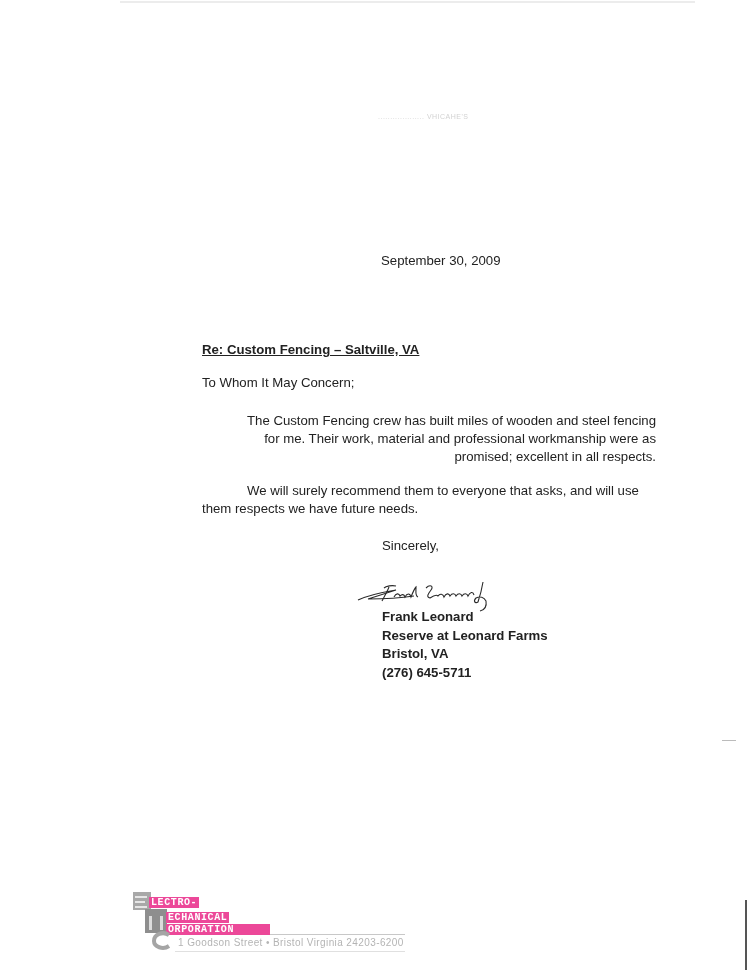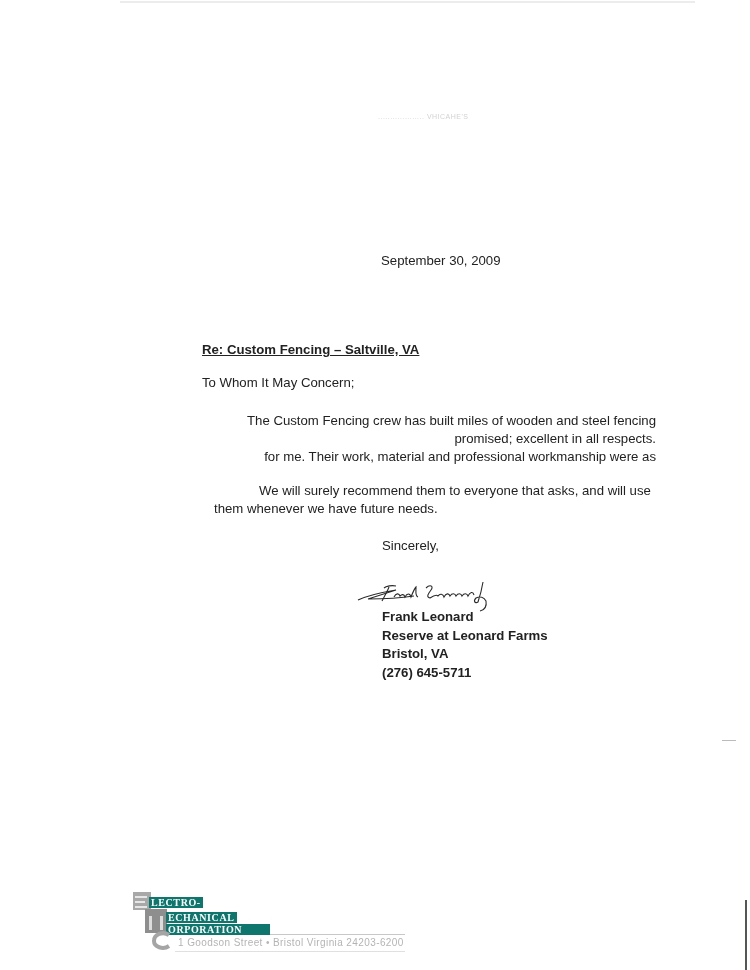--- a/index.html
+++ b/index.html
@@ -12,55 +12,55 @@
     .faint-header { position: absolute; left: 378px; top: 113px; font-size: 7px; color: #d2d2d2; letter-spacing: 0.5px; }
     .right-edge { position: absolute; left: 745px; top: 900px; width: 2px; height: 70px; background: #555; }
     .right-tick { position: absolute; left: 722px; top: 740px; width: 14px; height: 1px; background: #bbb; }
 
     .text { position: absolute; font-size: 13.2px; line-height: 18px; white-space: nowrap; color: #222; }
     .date { left: 381px; top: 252px; }
     .subject { left: 202px; top: 341px; font-weight: bold; text-decoration: underline; }
     .salutation { left: 202px; top: 374px; }
     .para { position: absolute; left: 202px; font-size: 13.2px; line-height: 18px; color: #222; white-space: nowrap; }
     .para1 { top: 412px; text-align: right; }
-    .para2 { top: 482px; margin-left: 12px; }
+    .para2 { top: 482px; }
     .indent { padding-left: 45px; }
     .closing { left: 382px; top: 537px; text-align: center; }
     .sig-block { position: absolute; left: 382px; top: 608px; font-size: 13.2px; line-height: 18.5px; color: #222; font-weight: bold; }
     .sig-svg { position: absolute; left: 356px; top: 580px; }
 
     .logo { position: absolute; left: 133px; top: 892px; width: 140px; height: 62px; }
     .logo-block { position: absolute; background: #9a9a9a; }
-    .logo-text { position: absolute; font-family: Liberation Serif, serif; font-weight: bold; color: #fff; font-size: 10px; letter-spacing: 0.6px; background: #0f766e; padding: 0 2px; line-height: 11px; }
+    .logo-text { position: absolute; font-family: Liberation Mono, monospace; font-weight: bold; color: #fff; font-size: 10px; letter-spacing: 0.6px; background: #ec4899; padding: 0 2px; line-height: 11px; }
     .footer-rule { position: absolute; left: 270px; top: 934px; width: 135px; height: 1px; background: #c8c8c8; }
     .footer-rule2 { position: absolute; left: 175px; top: 951px; width: 230px; height: 1px; background: #e0e0e0; }
     .footer-address { position: absolute; left: 178px; top: 937px; font-size: 10px; color: #b4b4b4; letter-spacing: 0.4px; white-space: nowrap; }
   </style>
 </head>
 <body>
 
 <div class="page">
   <div class="top-scan-line"></div>
   <div class="faint-header">...................  VHICAHE'S</div>
   <div class="right-tick"></div>
   <div class="right-edge"></div>
 
   <div class="text date">September 30, 2009</div>
   <div class="text subject">Re:  Custom Fencing – Saltville, VA</div>
   <div class="text salutation">To Whom It May Concern;</div>
 
   <div class="para para1">
     <div class="indent">The Custom Fencing crew has built miles of wooden and steel fencing</div>
+    <div>for me.  Their work, material and professional workmanship were as</div>
     <div>promised; excellent in all respects.</div>
-    <div>for me.  Their work, material and professional workmanship were as</div>
   </div>
 
   <div class="para para2">
     <div class="indent">We will surely recommend them to everyone that asks, and will use</div>
-    <div>them whenever we have future needs.</div>
+    <div>them respects we have future needs.</div>
   </div>
 
   <div class="text closing">Sincerely,</div>
 
   <svg class="sig-svg" width="150" height="34" viewBox="0 0 150 34">
     <path d="M2 20 C 15 14, 28 12, 40 10 L 12 19 C 30 19, 45 18, 58 16" fill="none" stroke="#2a2a2a" stroke-width="1.1"></path>
     <path d="M28 8 C 30 6, 36 5, 40 6 M33 7 C 31 12, 28 17, 26 21" fill="none" stroke="#2a2a2a" stroke-width="1.1"></path>
     <path d="M38 17 C 40 13, 43 13, 44 16 C 46 14, 48 14, 49 17 C 51 13, 54 13, 55 17 C 57 12, 59 8, 60 7 C 60 12, 59 16, 62 17" fill="none" stroke="#2a2a2a" stroke-width="1.1"></path>
     <path d="M70 8 C 74 4, 78 6, 75 10 C 72 14, 70 17, 74 18 C 77 16, 80 14, 82 16 C 84 13, 87 14, 88 17 C 90 13, 93 13, 94 16 C 96 13, 99 13, 100 16 C 102 13, 105 13, 106 16 C 108 13, 111 13, 112 16 C 114 12, 117 11, 118 15" fill="none" stroke="#2a2a2a" stroke-width="1.1"></path>
     <path d="M127 2 C 126 8, 124 16, 122 22 C 119 24, 117 21, 120 18 C 124 16, 128 17, 130 21 C 131 27, 128 30, 124 31" fill="none" stroke="#2a2a2a" stroke-width="1.1"></path>

